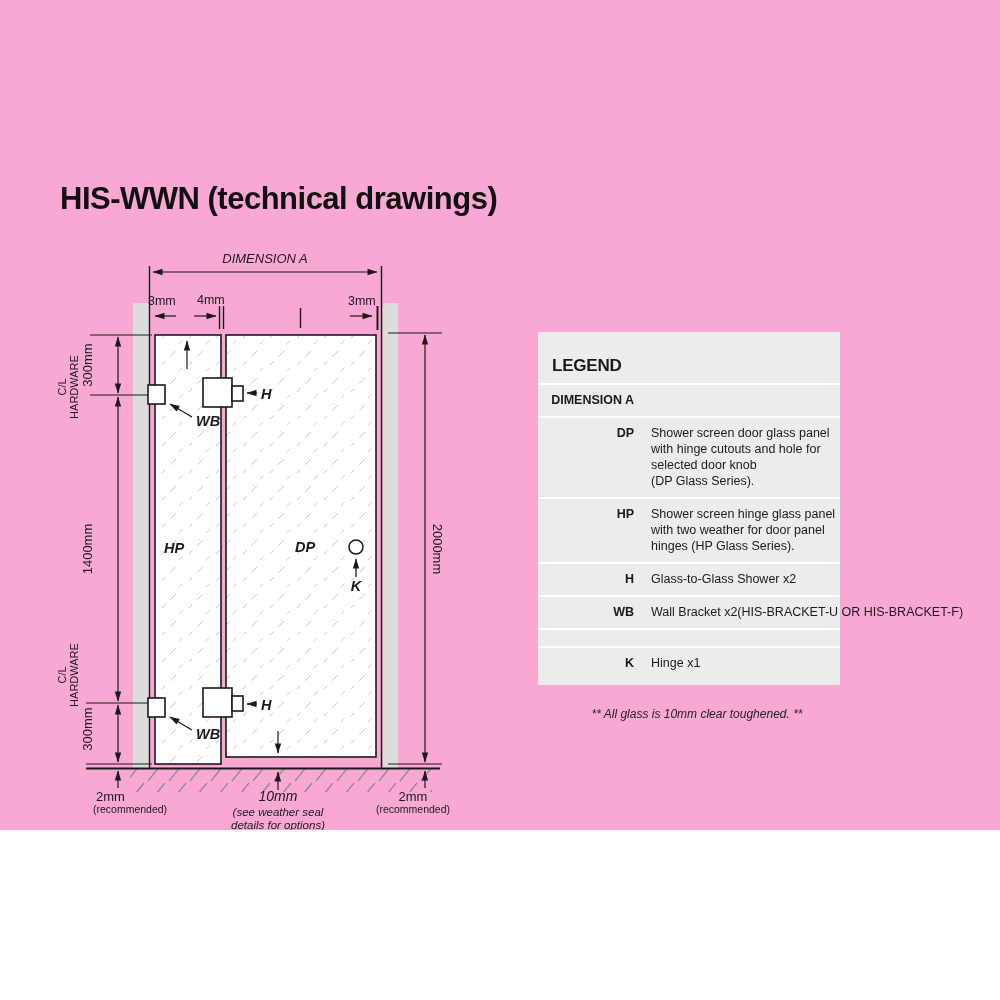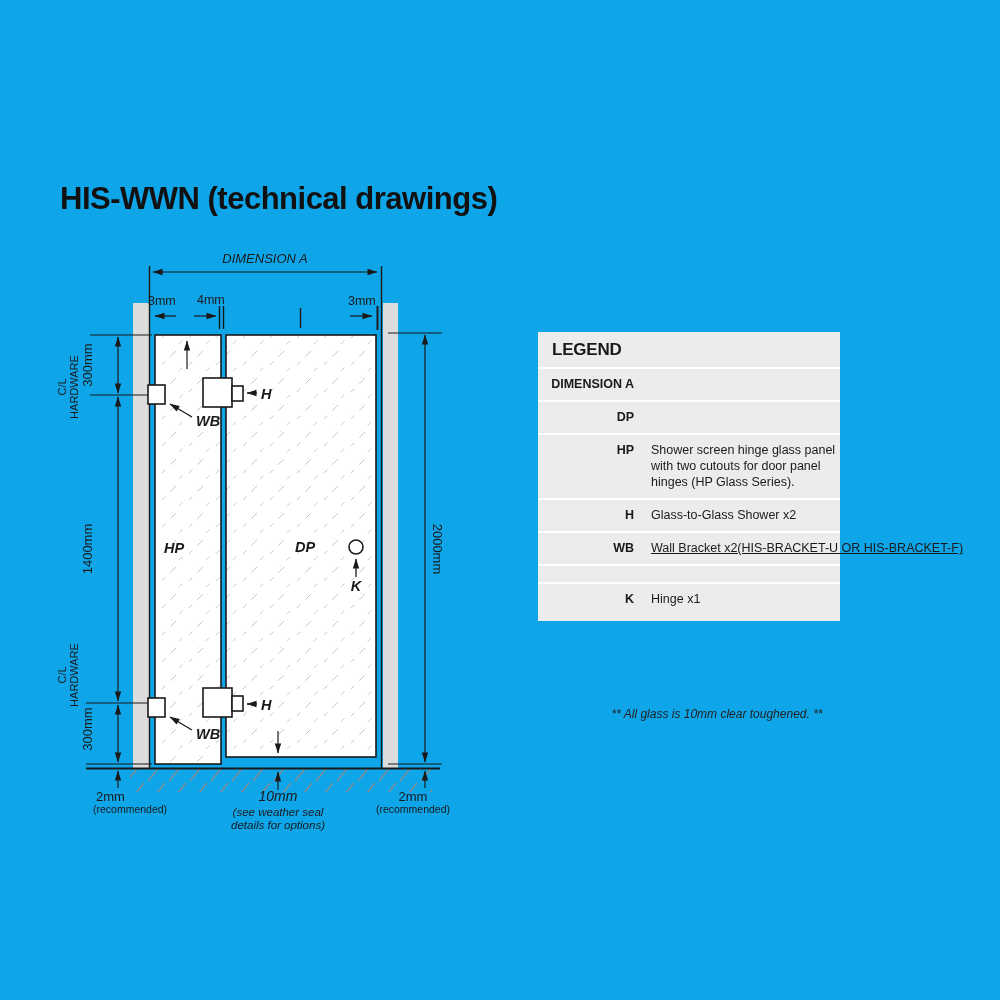--- a/index.html
+++ b/index.html
@@ -1,40 +1,40 @@
 <!DOCTYPE html>
 <html><head>
 <meta charset="utf-8">
 <style>
   html,body{margin:0;padding:0;background:#fff;}
-  .page{position:relative;width:1000px;height:1000px;background:#0ea5e9;overflow:hidden;
+  .page{position:relative;width:1000px;height:830px;background:#f9a8d4;overflow:hidden;
         font-family:"Liberation Sans",sans-serif;color:#1a1a1a;}
   .title{position:absolute;left:60px;top:181px;font-size:31px;font-weight:bold;
          letter-spacing:-0.5px;color:#111;}
   svg{position:absolute;left:0;top:0;}
   svg text{font-family:"Liberation Sans",sans-serif;fill:#1a1a1a;}
   .t12{font-size:12.5px;}
   .t13{font-size:13px;}
   .t11{font-size:11px;}
   .ital{font-style:italic;}
   .lbl{font-size:14.5px;font-style:italic;font-weight:bold;}
   .small-i{font-size:11.5px;font-style:italic;}
   .rec{font-size:10.5px;}
 
   .legend{position:absolute;left:538px;top:332px;width:302px;background:#ececec;}
-  .legend-header{font-size:17px;font-weight:bold;padding:8px 0 7px 14px;letter-spacing:-0.2px;}
+  .legend-header{font-size:17px;font-weight:bold;padding:24px 0 7px 14px;letter-spacing:-0.2px;}
   .legend-row{display:grid;grid-template-columns:96px 1fr;column-gap:17px;
               border-top:2px solid #ffffff;padding:7px 0 8px 0;
               font-size:12.5px;line-height:16px;}
   .legend-term{text-align:right;font-weight:bold;}
   .legend-desc{white-space:pre-line;}
-  .legend-desc.nowrap{white-space:nowrap;overflow:visible;text-decoration:underline;}
+  .legend-desc.nowrap{white-space:nowrap;overflow:visible;}
   .legend-row.empty{height:8px;padding:4px 0;}
   .legend-row.last{padding-bottom:14px;}
-  .footnote{position:absolute;left:566px;top:707px;width:302px;text-align:center;
+  .footnote{position:absolute;left:546px;top:707px;width:302px;text-align:center;
             font-size:12px;font-style:italic;color:#222;}
 </style>
 </head>
 <body>
 
 <div class="page">
 
   <div class="title">HIS-WWN (technical drawings)</div>
 
   <svg width="1000" height="1000" viewBox="0 0 1000 1000">
@@ -160,25 +160,29 @@
   </svg>
 
   <div class="legend">
     <div class="legend-header">LEGEND</div>
 
     <div class="legend-row">
       <div class="legend-term">DIMENSION A</div>
     </div>
     <div class="legend-row">
       <div class="legend-term">DP</div>
+      <div class="legend-desc">Shower screen door glass panel
+with hinge cutouts and hole for
+selected door knob
+(DP Glass Series).</div>
     </div>
     <div class="legend-row">
       <div class="legend-term">HP</div>
       <div class="legend-desc">Shower screen hinge glass panel
-with two cutouts for door panel
+with two weather for door panel
 hinges (HP Glass Series).</div>
     </div>
     <div class="legend-row">
       <div class="legend-term">H</div>
       <div class="legend-desc">Glass-to-Glass Shower x2</div>
     </div>
     <div class="legend-row">
       <div class="legend-term">WB</div>
       <div class="legend-desc nowrap">Wall Bracket x2(HIS-BRACKET-U OR HIS-BRACKET-F)</div>
     </div>

